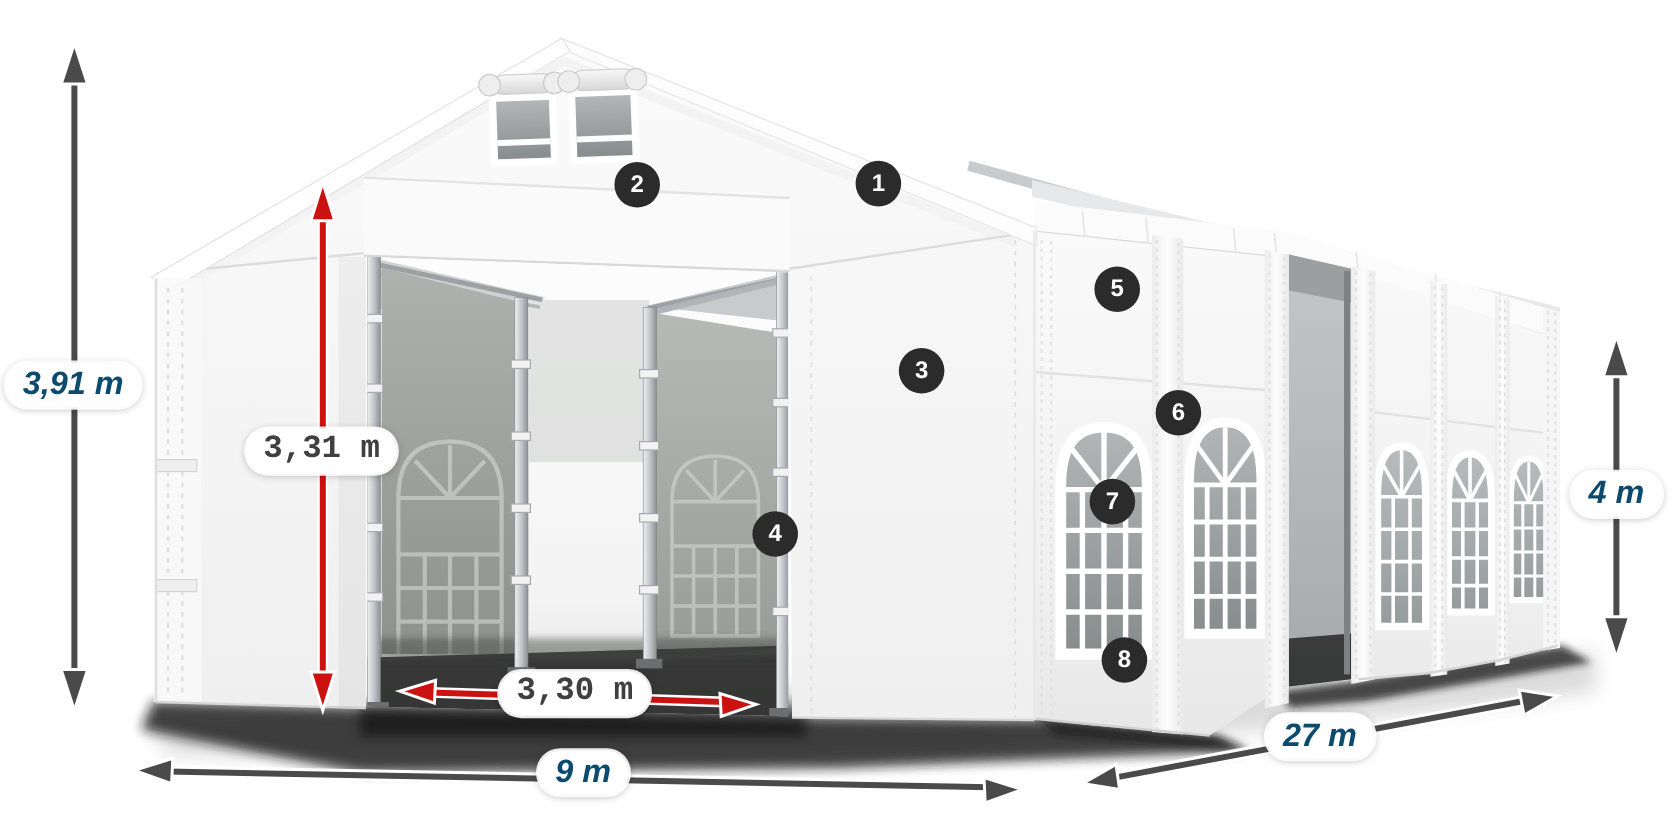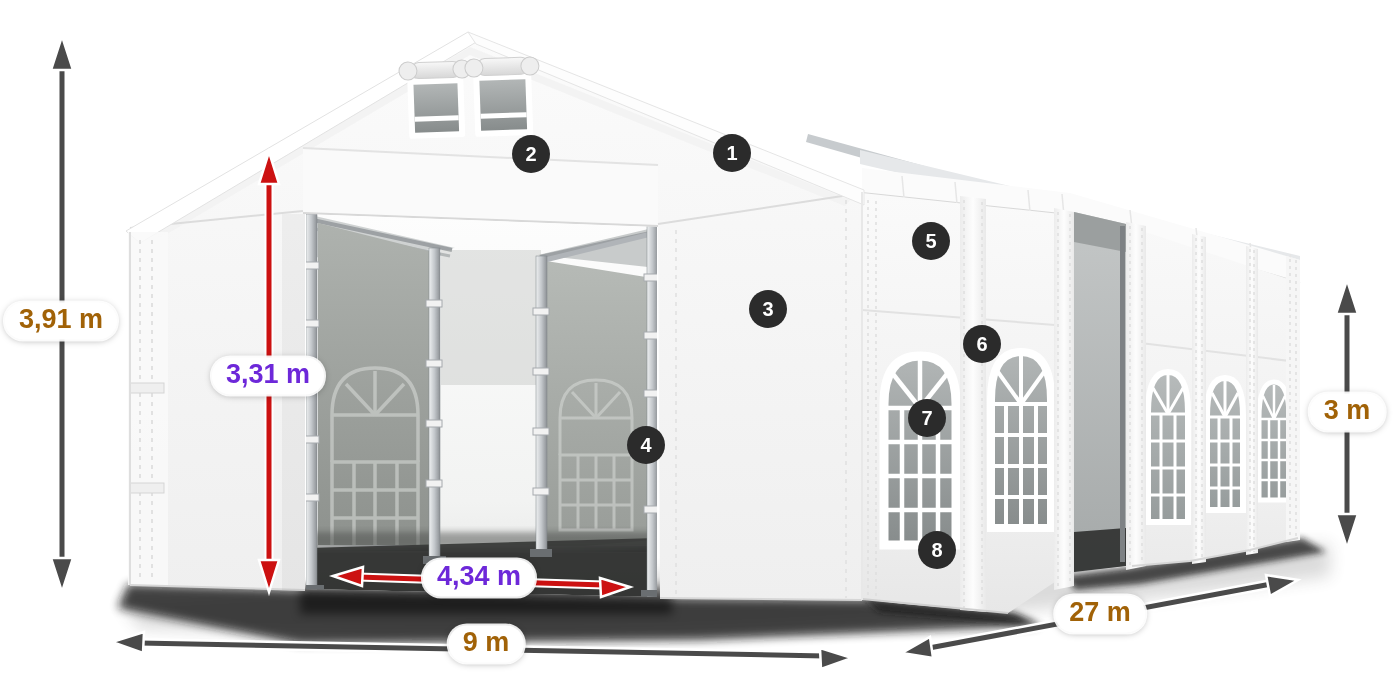--- a/index.html
+++ b/index.html
@@ -8,22 +8,22 @@
     overflow:hidden;font-family:"Liberation Sans",sans-serif;
   }
   .stage svg{position:absolute;left:0;top:0;}
   .pill{
     position:absolute;transform:translate(-50%,-50%);
     background:#ffffff;border-radius:18px;padding:2px 14px 4px 14px;
     font-weight:bold;font-size:27px;line-height:1.15;white-space:nowrap;
     box-shadow:0 0 0 2px rgba(255,255,255,.9),0 1px 7px rgba(0,0,0,.35);
     z-index:30;
   }
-  .pill.gray{color:#a16207;}
-  .pill.red{color:#6d28d9;}
+  .pill.gray{color:#0c4a6e;font-style:italic;}
+  .pill.red{color:#404040;font-family:Liberation Mono, monospace;}
   .badge{
     position:absolute;transform:translate(-50%,-50%);
     width:38px;height:38px;border-radius:50%;background:#2b2b2b;color:#ffffff;
     font-weight:bold;font-size:20px;display:flex;align-items:center;justify-content:center;
     z-index:25;
   }
 </style>
 </head>
 <body>
 
@@ -409,24 +409,24 @@
   <g>
     <line x1="1347" y1="306" x2="1347" y2="522" stroke="#ffffff" stroke-width="10"></line>
     <line x1="1347" y1="306" x2="1347" y2="522" stroke="#4a4a4a" stroke-width="5"></line>
     <path d="M1347,280 L1336,314 L1358,314 Z" fill="#4a4a4a" stroke="#ffffff" stroke-width="2.5"></path>
     <path d="M1347,548 L1336,514 L1358,514 Z" fill="#4a4a4a" stroke="#ffffff" stroke-width="2.5"></path>
   </g>
 </svg>
 
 <div class="pill gray" style="left:61px;top:321px;">3,91 m</div>
 <div class="pill red" style="left:268px;top:376px;">3,31 m</div>
-<div class="pill red" style="left:479px;top:578px;">4,34 m</div>
+<div class="pill red" style="left:479px;top:578px;">3,30 m</div>
 <div class="pill gray" style="left:486px;top:644px;">9 m</div>
 <div class="pill gray" style="left:1100px;top:614px;text-align:right;">27 m</div>
-<div class="pill gray" style="left:1347px;top:412px;">3 m</div>
+<div class="pill gray" style="left:1347px;top:412px;">4 m</div>
 
 <div class="badge" style="left:732px;top:153px;">1</div>
 <div class="badge" style="left:531px;top:154px;">2</div>
 <div class="badge" style="left:768px;top:309px;">3</div>
 <div class="badge" style="left:646px;top:445px;">4</div>
 <div class="badge" style="left:931px;top:241px;">5</div>
 <div class="badge" style="left:982px;top:344px;">6</div>
 <div class="badge" style="left:927px;top:418px;">7</div>
 <div class="badge" style="left:937px;top:550px;">8</div>
 

